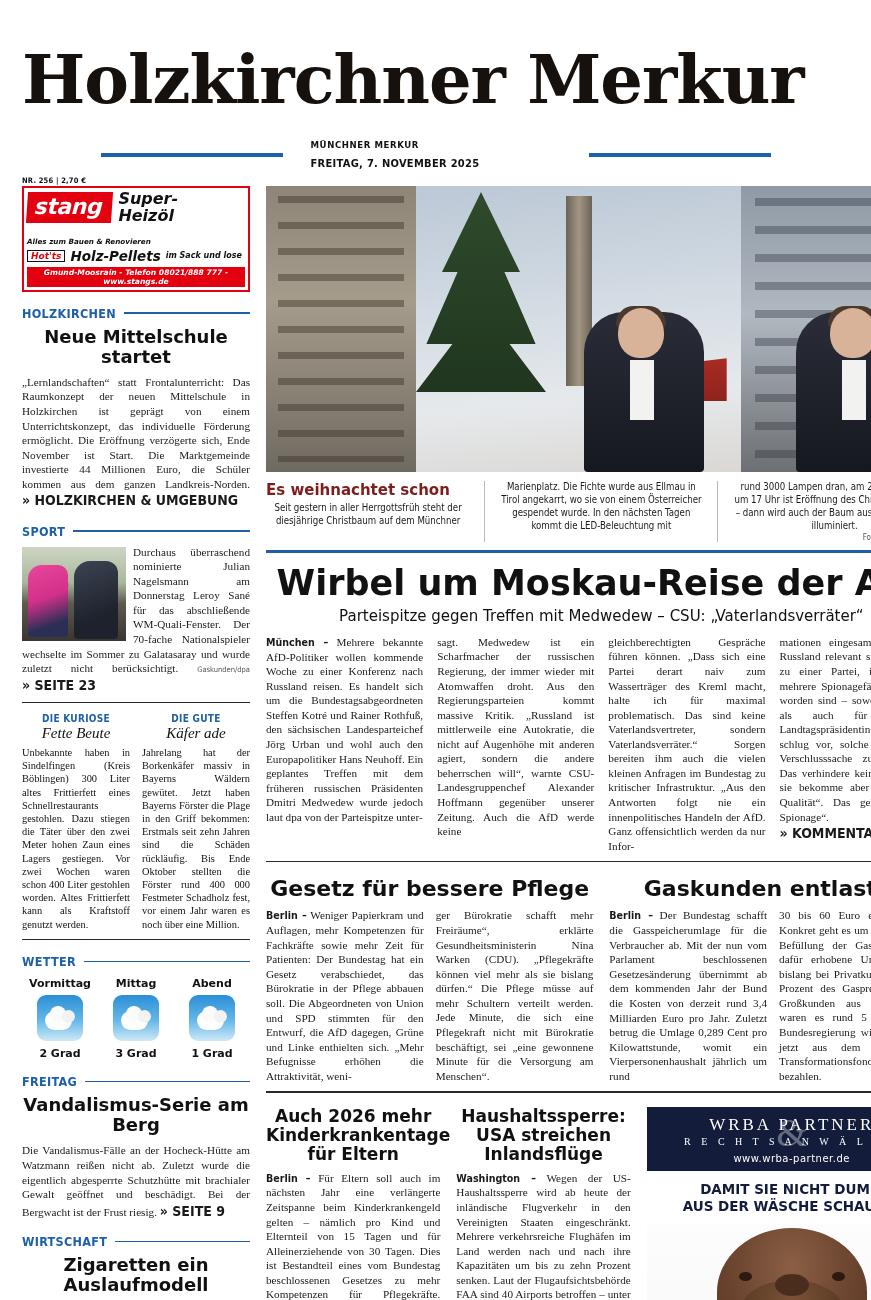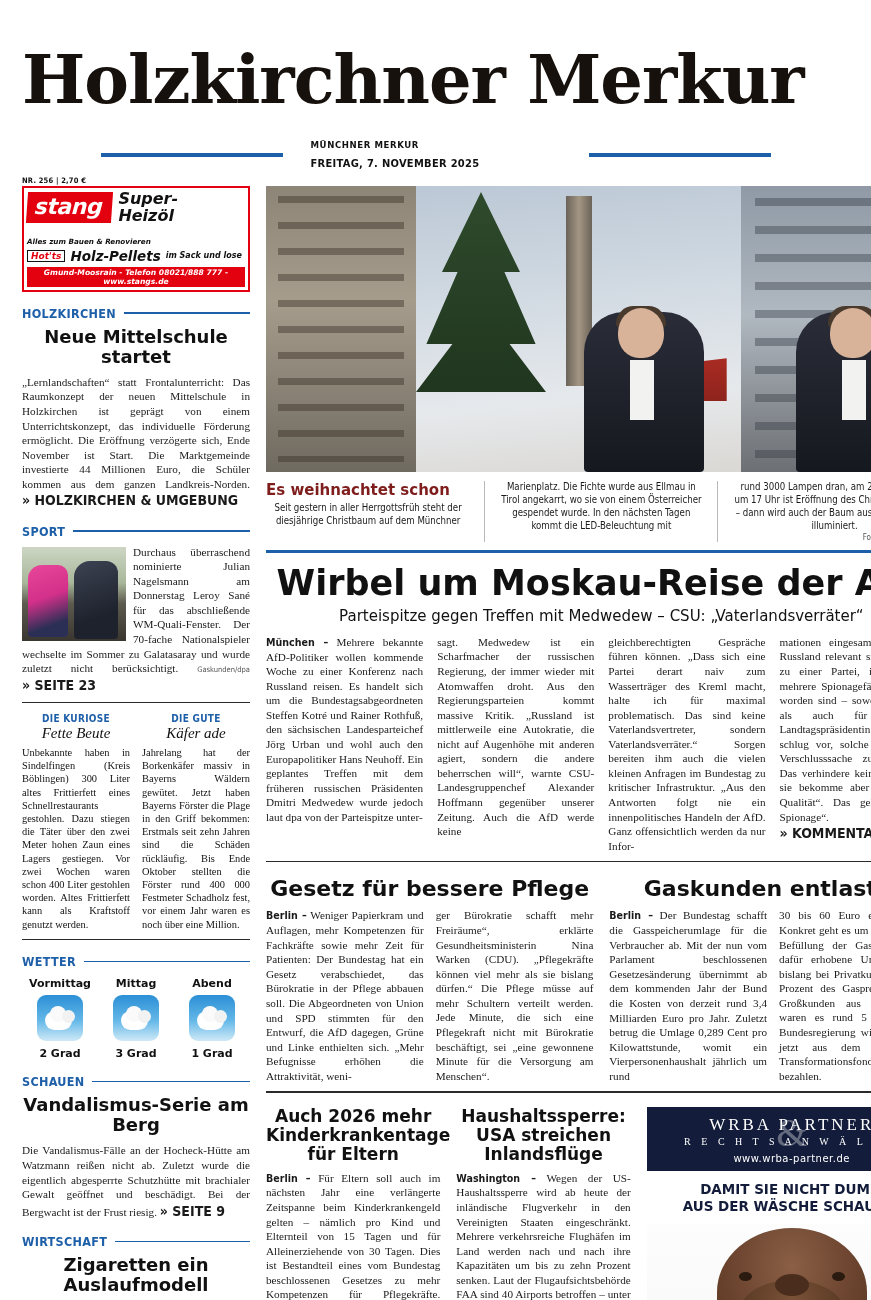--- a/index.html
+++ b/index.html
@@ -421,21 +421,21 @@
           <div class="w-icon">
               <span class="c1"></span>
               <span class="c2"></span>
               <span class="c3"></span>
             </div>
           <div class="w-temp">1 Grad</div>
         </div>
       </div>
 
       <div class="kicker">
-        <span class="kicker-label">SCHAUEN</span>
+        <span class="kicker-label">FREITAG</span>
         <span class="kicker-line"></span>
       </div>
       <div class="lead-head">Vandalismus-Serie am Berg</div>
       <div class="body-text"><span>Die Vandalismus-Fälle an der Hocheck-Hütte am Watzmann reißen nicht ab. Zuletzt wurde die eigentlich abgesperrte Schutzhütte mit brachialer Gewalt geöffnet und beschädigt. Bei der Bergwacht ist der Frust riesig.</span> <span class="ref">» SEITE 9</span></div>
 
       <div class="kicker">
         <span class="kicker-label">WIRTSCHAFT</span>
         <span class="kicker-line"></span>
       </div>
       <div class="lead-head">Zigaretten ein Auslaufmodell</div>

